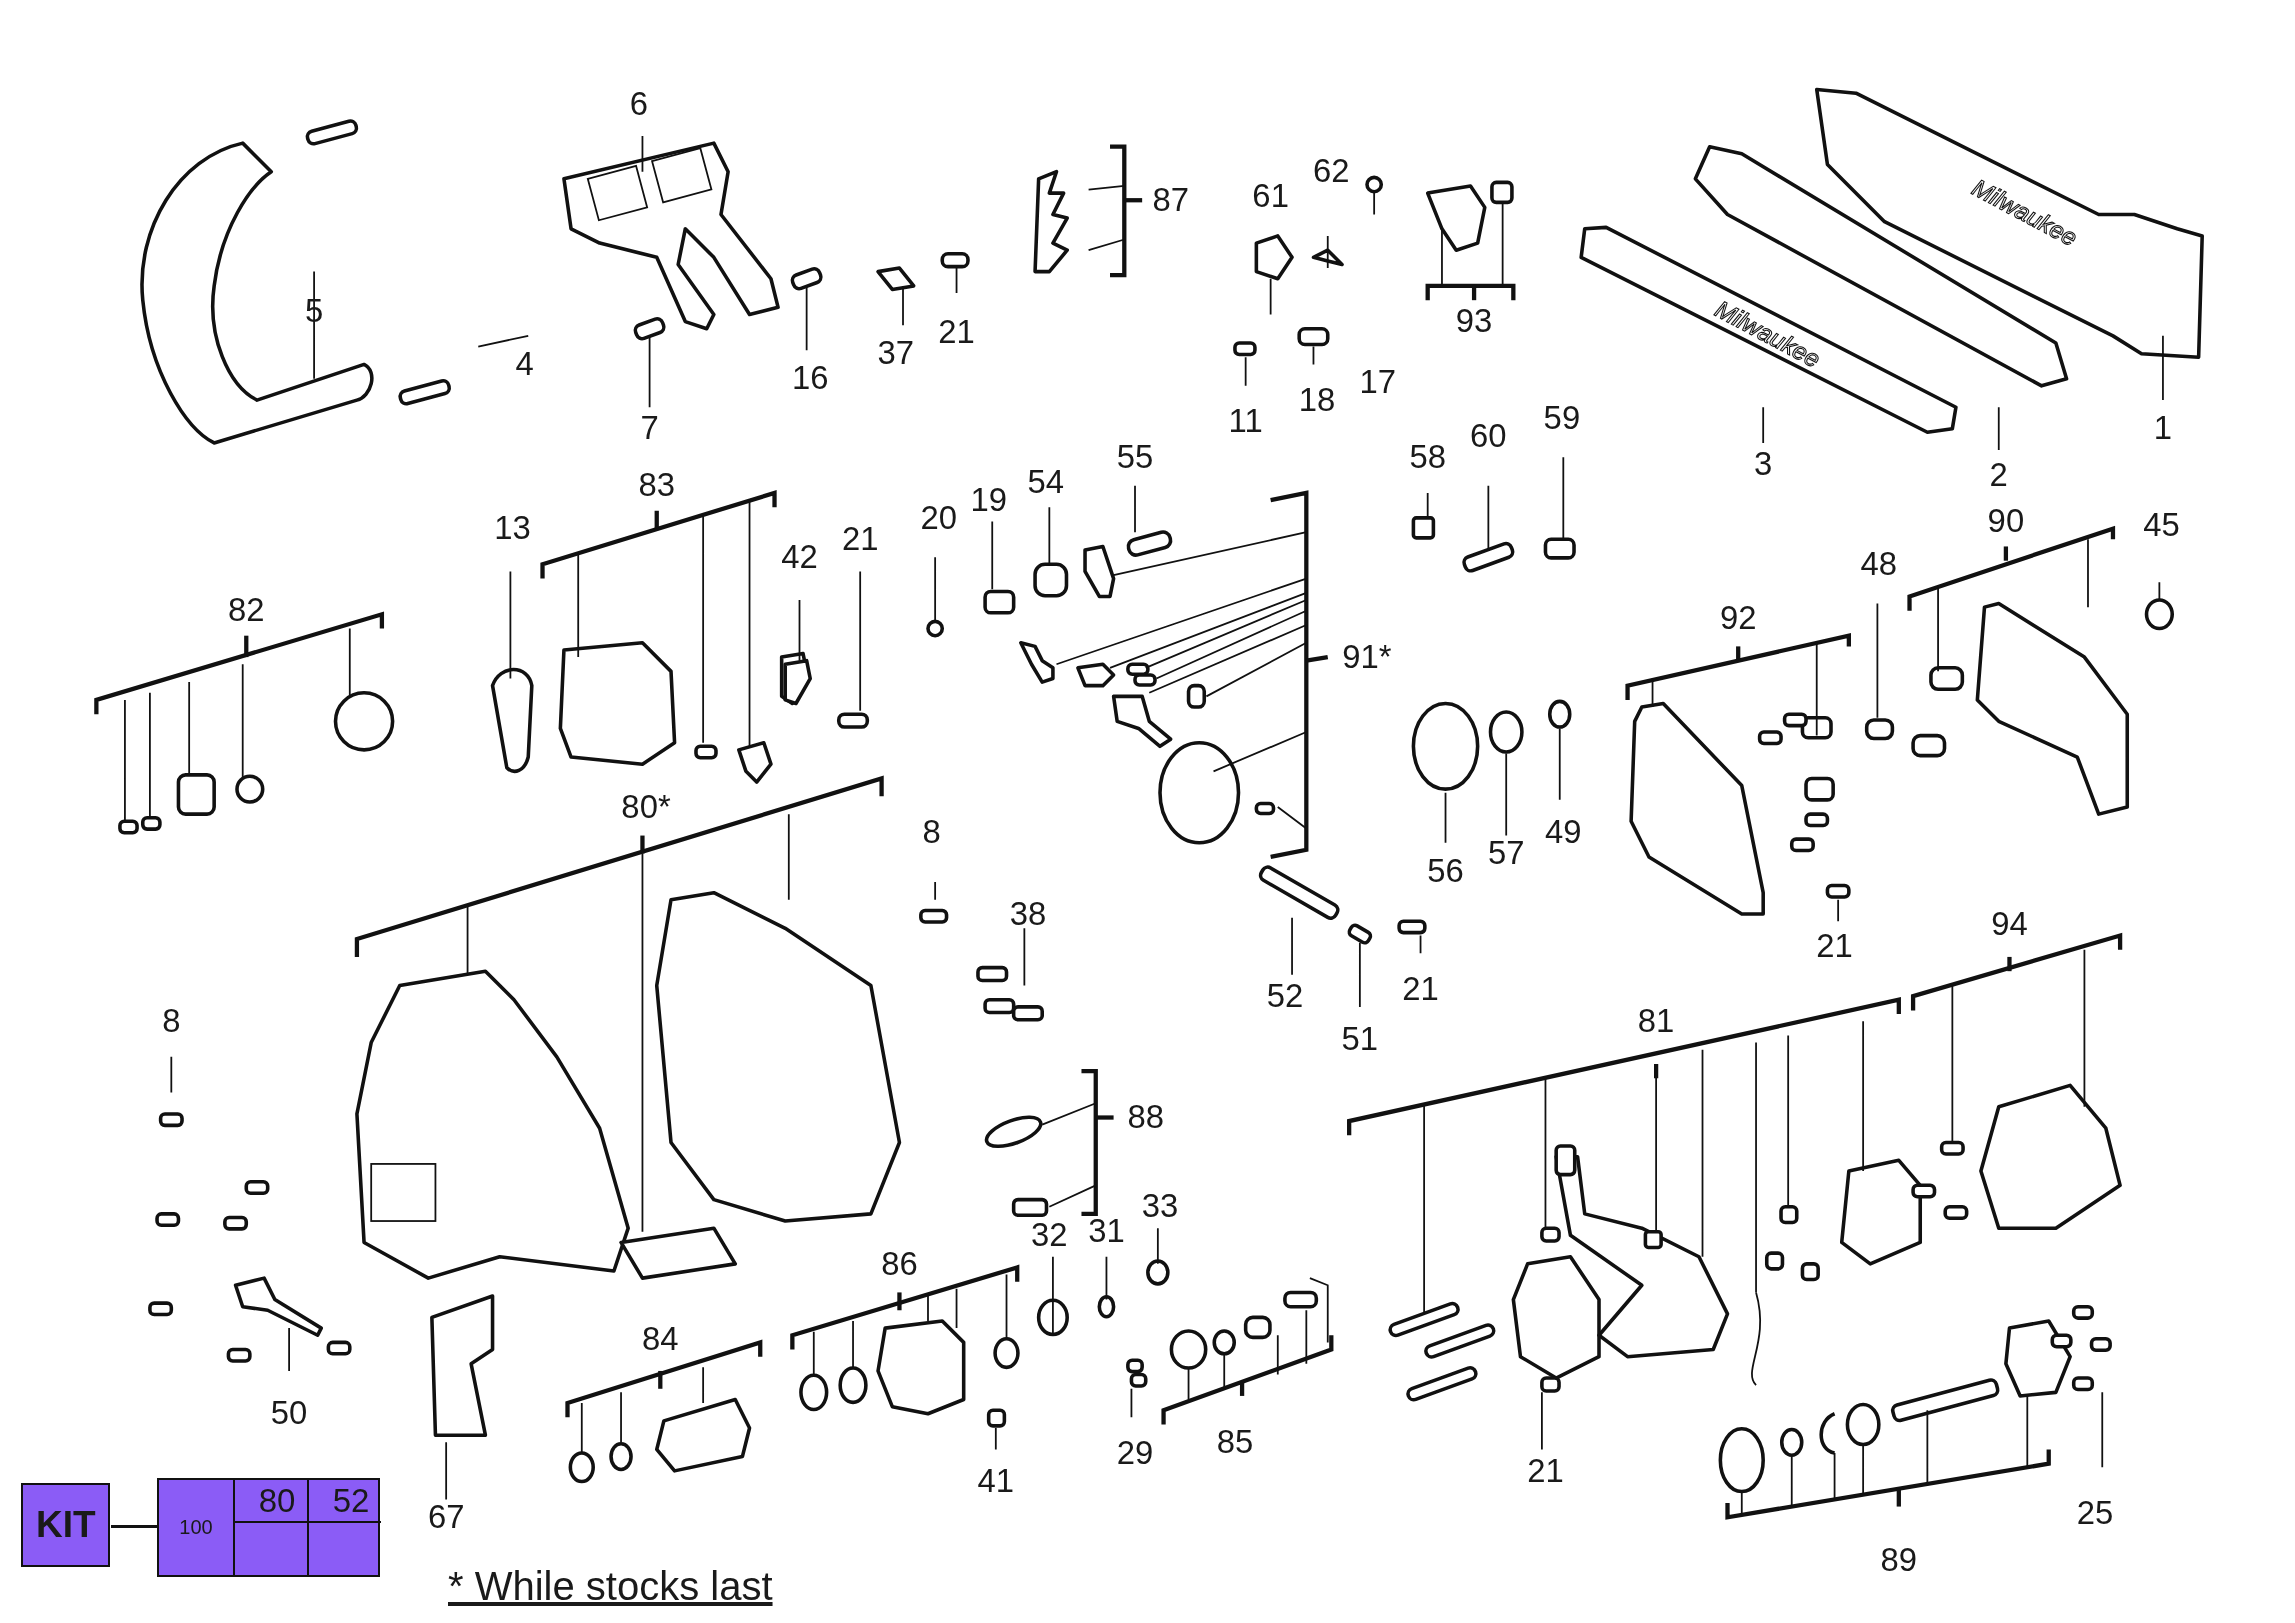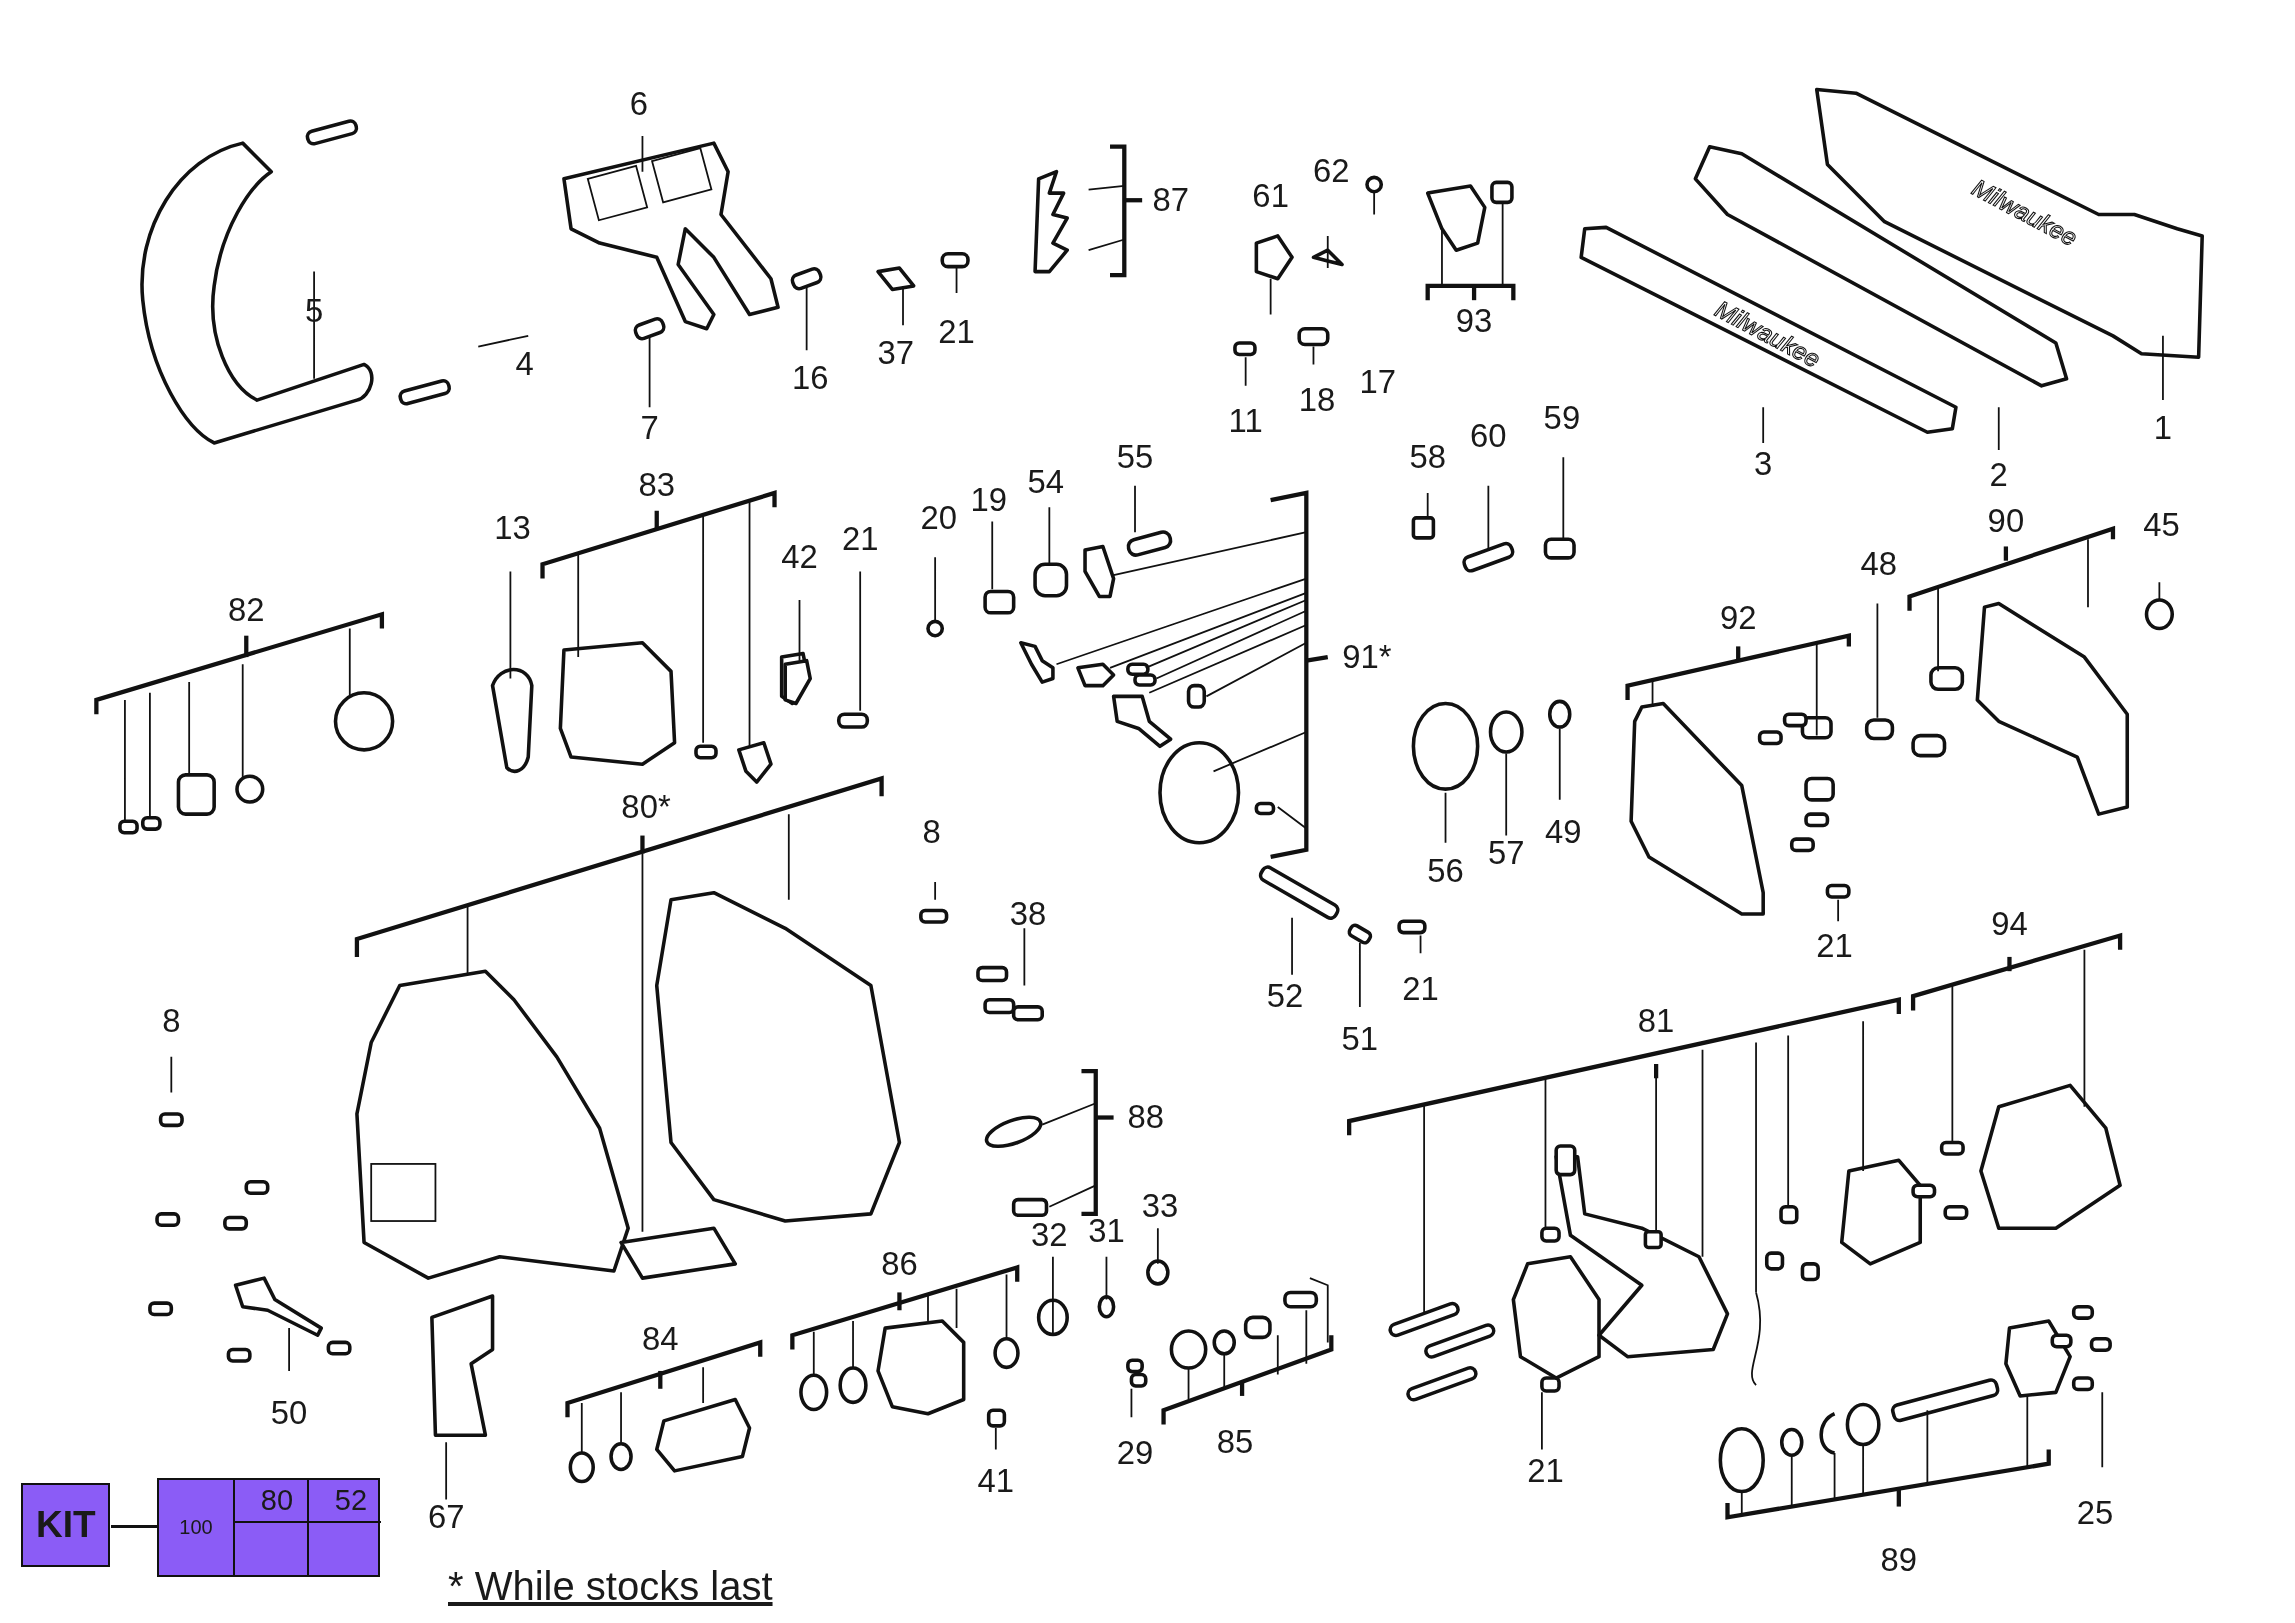--- a/index.html
+++ b/index.html
@@ -9,21 +9,21 @@
   .part{fill:#fff;stroke:#111;stroke-width:5;stroke-linejoin:round;}
   .thin{fill:none;stroke:#111;stroke-width:2.5;}
   .lead{fill:none;stroke:#111;stroke-width:2.5;}
   .brk{fill:none;stroke:#111;stroke-width:6;}
   .kit-box{position:absolute;border:2.9px solid #111;background:#8b5cf6;box-sizing:border-box;}
   #kit-label{left:21.4px;top:1483px;width:89px;height:84px;font-weight:bold;font-size:37px;display:flex;align-items:center;justify-content:center;}
   #kit-line{position:absolute;left:111px;top:1525px;width:49px;height:2.9px;background:#111;}
   #kit-table{left:157px;top:1478px;width:223px;height:99px;display:grid;grid-template-columns:74px 74px 74px;}
   #kit-table .c{font-size:20px;display:flex;align-items:center;justify-content:center;}
   #kit-table .col{border-left:2.1px solid #111;display:grid;grid-template-rows:43px 1fr;}
-  #kit-table .col .top{border-bottom:2.1px solid #111;font-size:29px;display:flex;align-items:center;justify-content:center;padding-left:12px;}
+  #kit-table .col .top{border-bottom:2.1px solid #111;font-size:33px;display:flex;align-items:center;justify-content:center;padding-left:12px;}
   #footnote{position:absolute;left:448px;top:1564px;font-size:40px;text-decoration:underline;}
 </style>
 </head>
 <body>
 
 <svg id="canvas" viewBox="0 0 3215 2274" xmlns="http://www.w3.org/2000/svg">
   <g id="parts">
 
     <path class="part" d="M340 200 C250 220 190 320 200 420 C210 520 260 600 300 620 L500 560 C520 555 530 520 510 510 L360 560 C320 540 290 470 300 400 C310 320 350 260 380 240 Z"></path>
 

